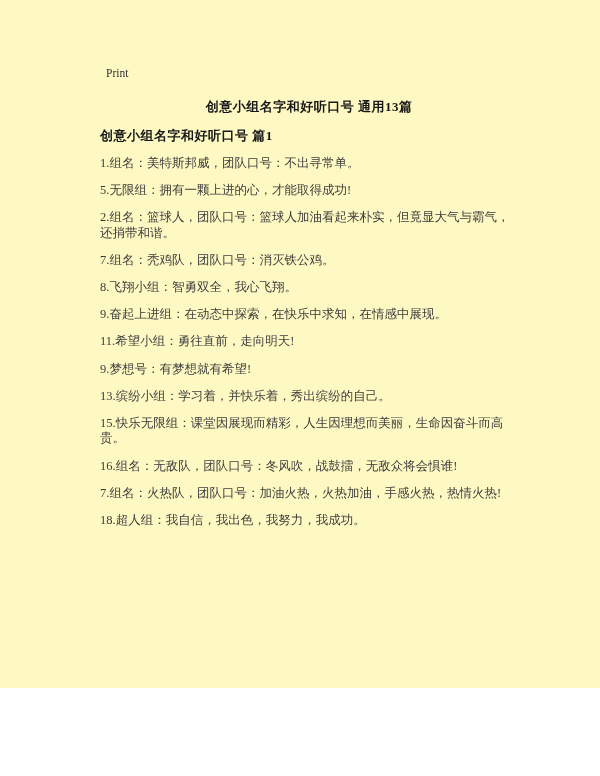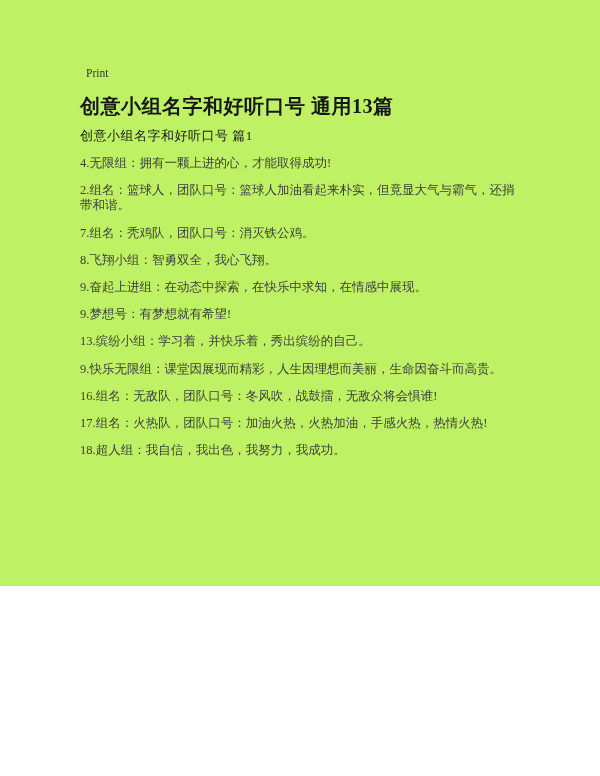--- a/index.html
+++ b/index.html
@@ -8,50 +8,51 @@
     background: #ffffff;
   }
   body {
     width: 600px;
     height: 776px;
     overflow: hidden;
   }
   .page {
     box-sizing: border-box;
     width: 600px;
-    height: 586px;
-    padding: 66px 82px 0 80px;
-    background: #bef264;
+    height: 688px;
+    padding: 66px 82px 0 100px;
+    background: #fef9c3;
     font-family: "Liberation Serif", "DejaVu Serif", serif;
     color: #3d3d3d;
   }
   .print-link {
     font-size: 11.5px;
     line-height: 14px;
     color: #333333;
     margin-left: 6px;
     cursor: pointer;
   }
   .title {
-    font-size: 20px;
+    font-size: 13px;
     line-height: 21px;
     font-weight: bold;
     color: #171717;
+    text-align: center;
     margin: 16px 0 0 0;
     letter-spacing: 0.5px;
   }
   .subtitle {
     font-size: 12.5px;
     line-height: 16px;
     margin: 20px 0 0 0;
   }
   .section-heading {
     font-size: 13px;
     line-height: 16px;
-    font-weight: normal;
+    font-weight: bold;
     color: #171717;
     margin: 11px 0 0 0;
     letter-spacing: 0.5px;
   }
   .item {
     font-size: 12.5px;
     line-height: 15.6px;
     margin: 11.6px 0 0 0;
   }
 </style>
@@ -61,26 +62,28 @@
 <div class="page">
 
   <div class="print-link">Print</div>
 
   <h1 class="title">创意小组名字和好听口号 通用13篇</h1>
 
 
   <h2 class="section-heading">创意小组名字和好听口号 篇1</h2>
 
   <div>
-    <p class="item">4.无限组：拥有一颗上进的心，才能取得成功!</p>
+    <p class="item">1.组名：美特斯邦威，团队口号：不出寻常单。</p>
+    <p class="item">5.无限组：拥有一颗上进的心，才能取得成功!</p>
     <p class="item">2.组名：篮球人，团队口号：篮球人加油看起来朴实，但竟显大气与霸气，还捎带和谐。</p>
     <p class="item">7.组名：秃鸡队，团队口号：消灭铁公鸡。</p>
     <p class="item">8.飞翔小组：智勇双全，我心飞翔。</p>
     <p class="item">9.奋起上进组：在动态中探索，在快乐中求知，在情感中展现。</p>
+    <p class="item">11.希望小组：勇往直前，走向明天!</p>
     <p class="item">9.梦想号：有梦想就有希望!</p>
     <p class="item">13.缤纷小组：学习着，并快乐着，秀出缤纷的自己。</p>
-    <p class="item">9.快乐无限组：课堂因展现而精彩，人生因理想而美丽，生命因奋斗而高贵。</p>
+    <p class="item">15.快乐无限组：课堂因展现而精彩，人生因理想而美丽，生命因奋斗而高贵。</p>
     <p class="item">16.组名：无敌队，团队口号：冬风吹，战鼓擂，无敌众将会惧谁!</p>
-    <p class="item">17.组名：火热队，团队口号：加油火热，火热加油，手感火热，热情火热!</p>
+    <p class="item">7.组名：火热队，团队口号：加油火热，火热加油，手感火热，热情火热!</p>
     <p class="item">18.超人组：我自信，我出色，我努力，我成功。</p>
   </div>
 
 </div>
 
 </body></html>

